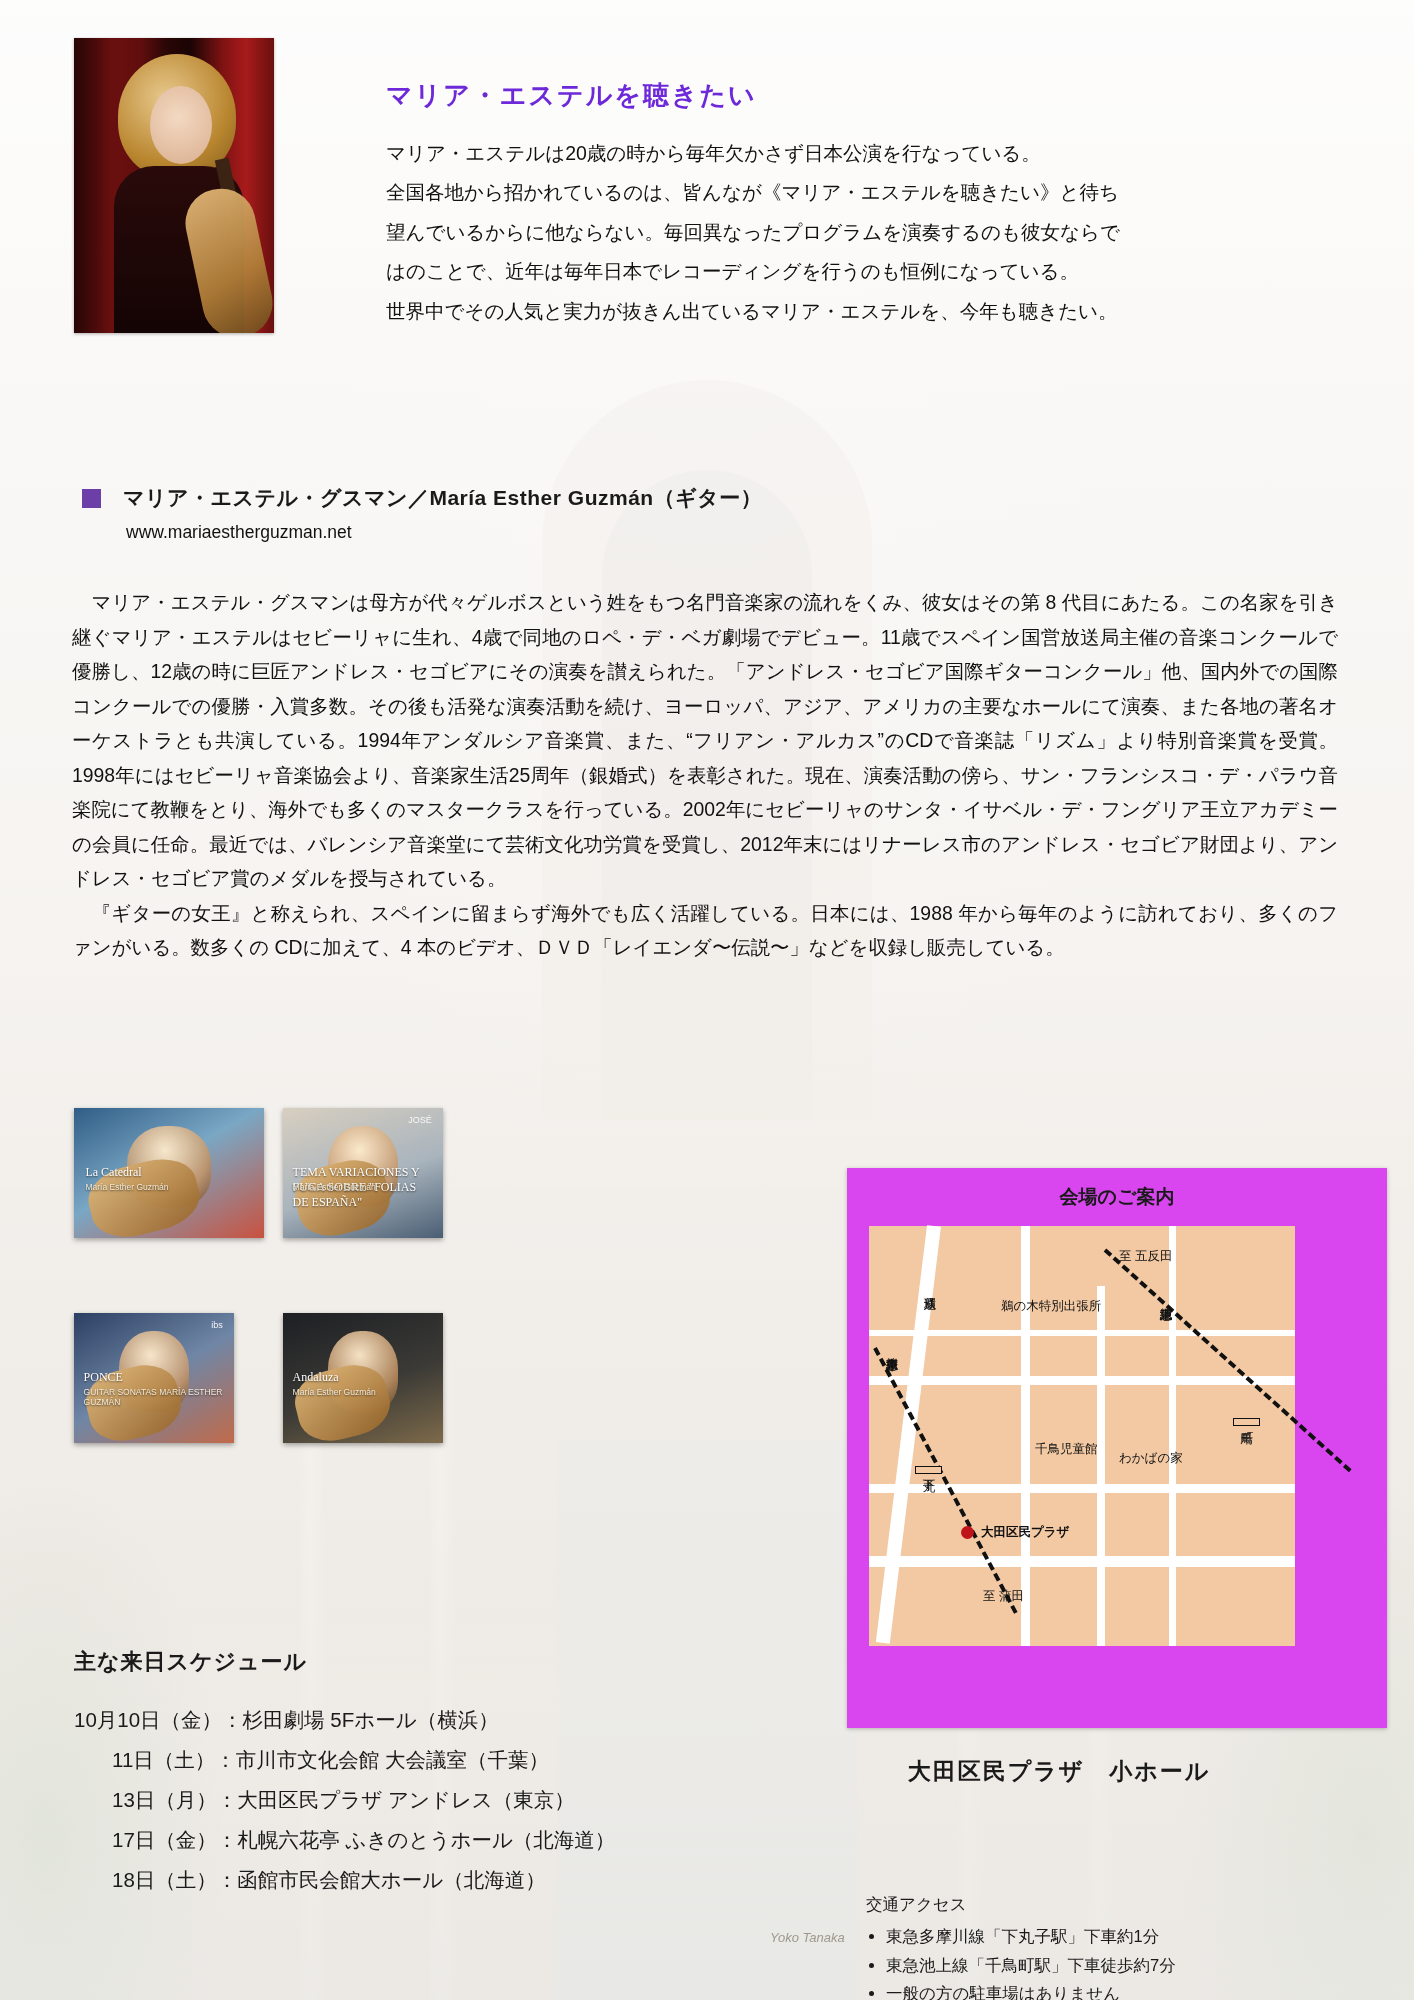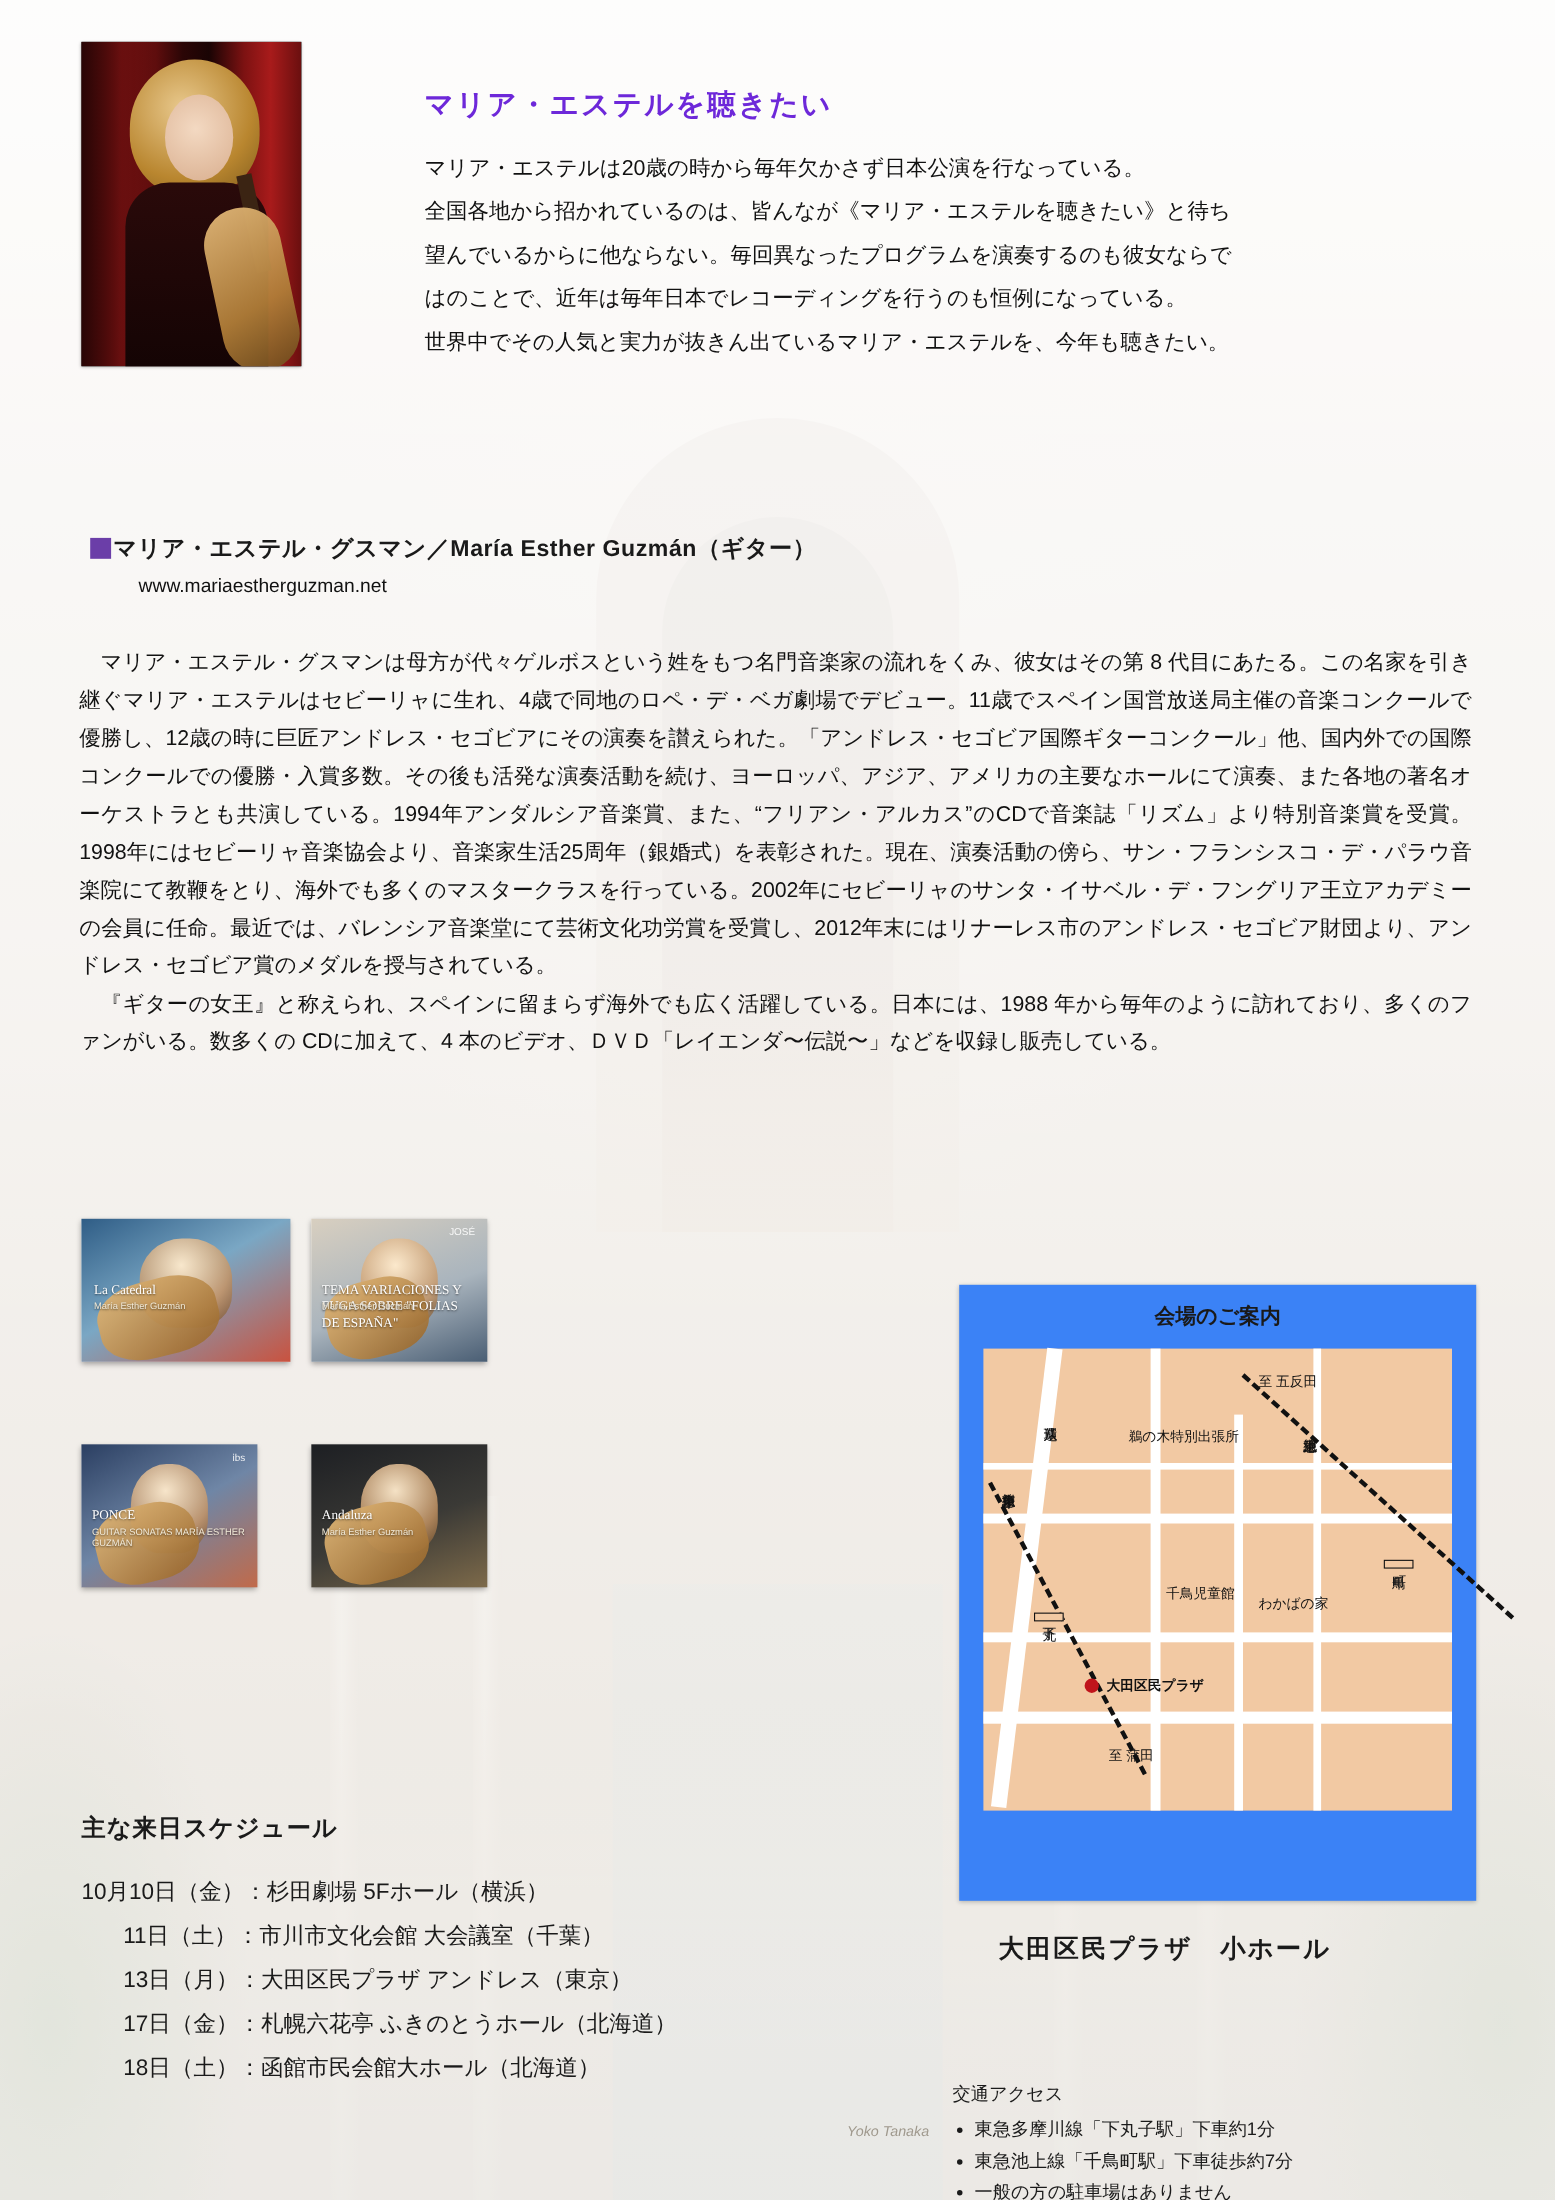--- a/index.html
+++ b/index.html
@@ -60,21 +60,21 @@
   .p-body{position:absolute;left:40px;top:128px;width:130px;height:170px;border-radius:40px 40px 0 0;
     background:linear-gradient(180deg,#2a0a0a,#140404);}
   .p-guitar{position:absolute;left:120px;top:150px;width:70px;height:150px;border-radius:34px;
     background:linear-gradient(160deg,#e2b878,#b07d38 60%,#6e4a1c);transform:rotate(-12deg);opacity:.95;}
   .p-neck{position:absolute;left:150px;top:120px;width:14px;height:90px;background:#3b2413;transform:rotate(-12deg);}
 
   .headline{position:absolute;left:386px;top:78px;font-size:26px;font-weight:700;letter-spacing:2px;color:#6d28d9;}
   .lead{position:absolute;left:386px;top:134px;width:930px;font-size:19.5px;line-height:2.02;color:#111;}
   .lead p{margin:0;}
 
-  .artist-line{position:absolute;left:82px;top:484px;display:flex;align-items:center;gap:2px;}
+  .artist-line{position:absolute;left:82px;top:484px;display:flex;align-items:center;gap:22px;}
   .sq{width:19px;height:19px;background:#6b3ea8;display:inline-block;}
   .artist-name{font-size:21px;font-weight:700;letter-spacing:.5px;}
   .artist-url{position:absolute;left:126px;top:522px;font-size:17.5px;color:#111;}
 
   .bio{position:absolute;left:72px;top:585px;width:1266px;font-size:19.4px;line-height:1.78;
     text-align:justify;color:#111;}
   .bio p{margin:0;}
 
   
   .cd{position:absolute;width:160px;height:130px;box-shadow:0 2px 5px rgba(0,0,0,.35);overflow:hidden;}
@@ -90,22 +90,22 @@
     background:radial-gradient(circle at 45% 30%, rgba(255,235,205,.95), rgba(200,150,100,.8) 60%, rgba(90,60,30,.75));}
   .cd .cd-gtr{position:absolute;left:8%;bottom:4%;width:58%;height:54%;border-radius:40%;
     background:linear-gradient(150deg,rgba(226,184,120,.95),rgba(150,100,40,.9));transform:rotate(-14deg);}
   .cd .cd-t1{position:absolute;left:6%;top:44%;width:88%;font-size:12px;color:#fff;
     font-family:"Liberation Serif",serif;text-shadow:0 1px 2px rgba(0,0,0,.6);}
   .cd .cd-t2{position:absolute;left:6%;top:57%;width:88%;font-size:8.5px;color:#f2ead8;
     text-shadow:0 1px 2px rgba(0,0,0,.6);}
   .cd .cd-brand{position:absolute;right:7%;top:5%;font-size:9px;color:#fff;opacity:.9;}
 
   
-  .map-panel{position:absolute;left:872px;top:1168px;width:470px;height:560px;
-    background:#3b82f6;box-shadow:0 1px 4px rgba(0,0,0,.25);}
+  .map-panel{position:absolute;left:847px;top:1168px;width:540px;height:560px;
+    background:#d946ef;box-shadow:0 1px 4px rgba(0,0,0,.25);}
   .map-title{position:absolute;left:0;top:16px;width:100%;text-align:center;font-size:19px;font-weight:700;}
   .map-box{position:absolute;left:22px;top:58px;width:426px;height:420px;background:#f2c9a3;}
   .mroad{position:absolute;background:#fff;}
   .mlabel{position:absolute;font-size:12.5px;color:#111;white-space:nowrap;}
   .mlabel.v{writing-mode:vertical-rl;}
   .mdash{position:absolute;border-top:4px dashed #111;transform-origin:left center;}
   .mdot{position:absolute;width:13px;height:13px;border-radius:50%;background:#c0141b;}
   .mbox-label{position:absolute;border:1px solid #111;background:#f2c9a3;font-size:12.5px;padding:3px 4px;
     writing-mode:vertical-rl;}
 

